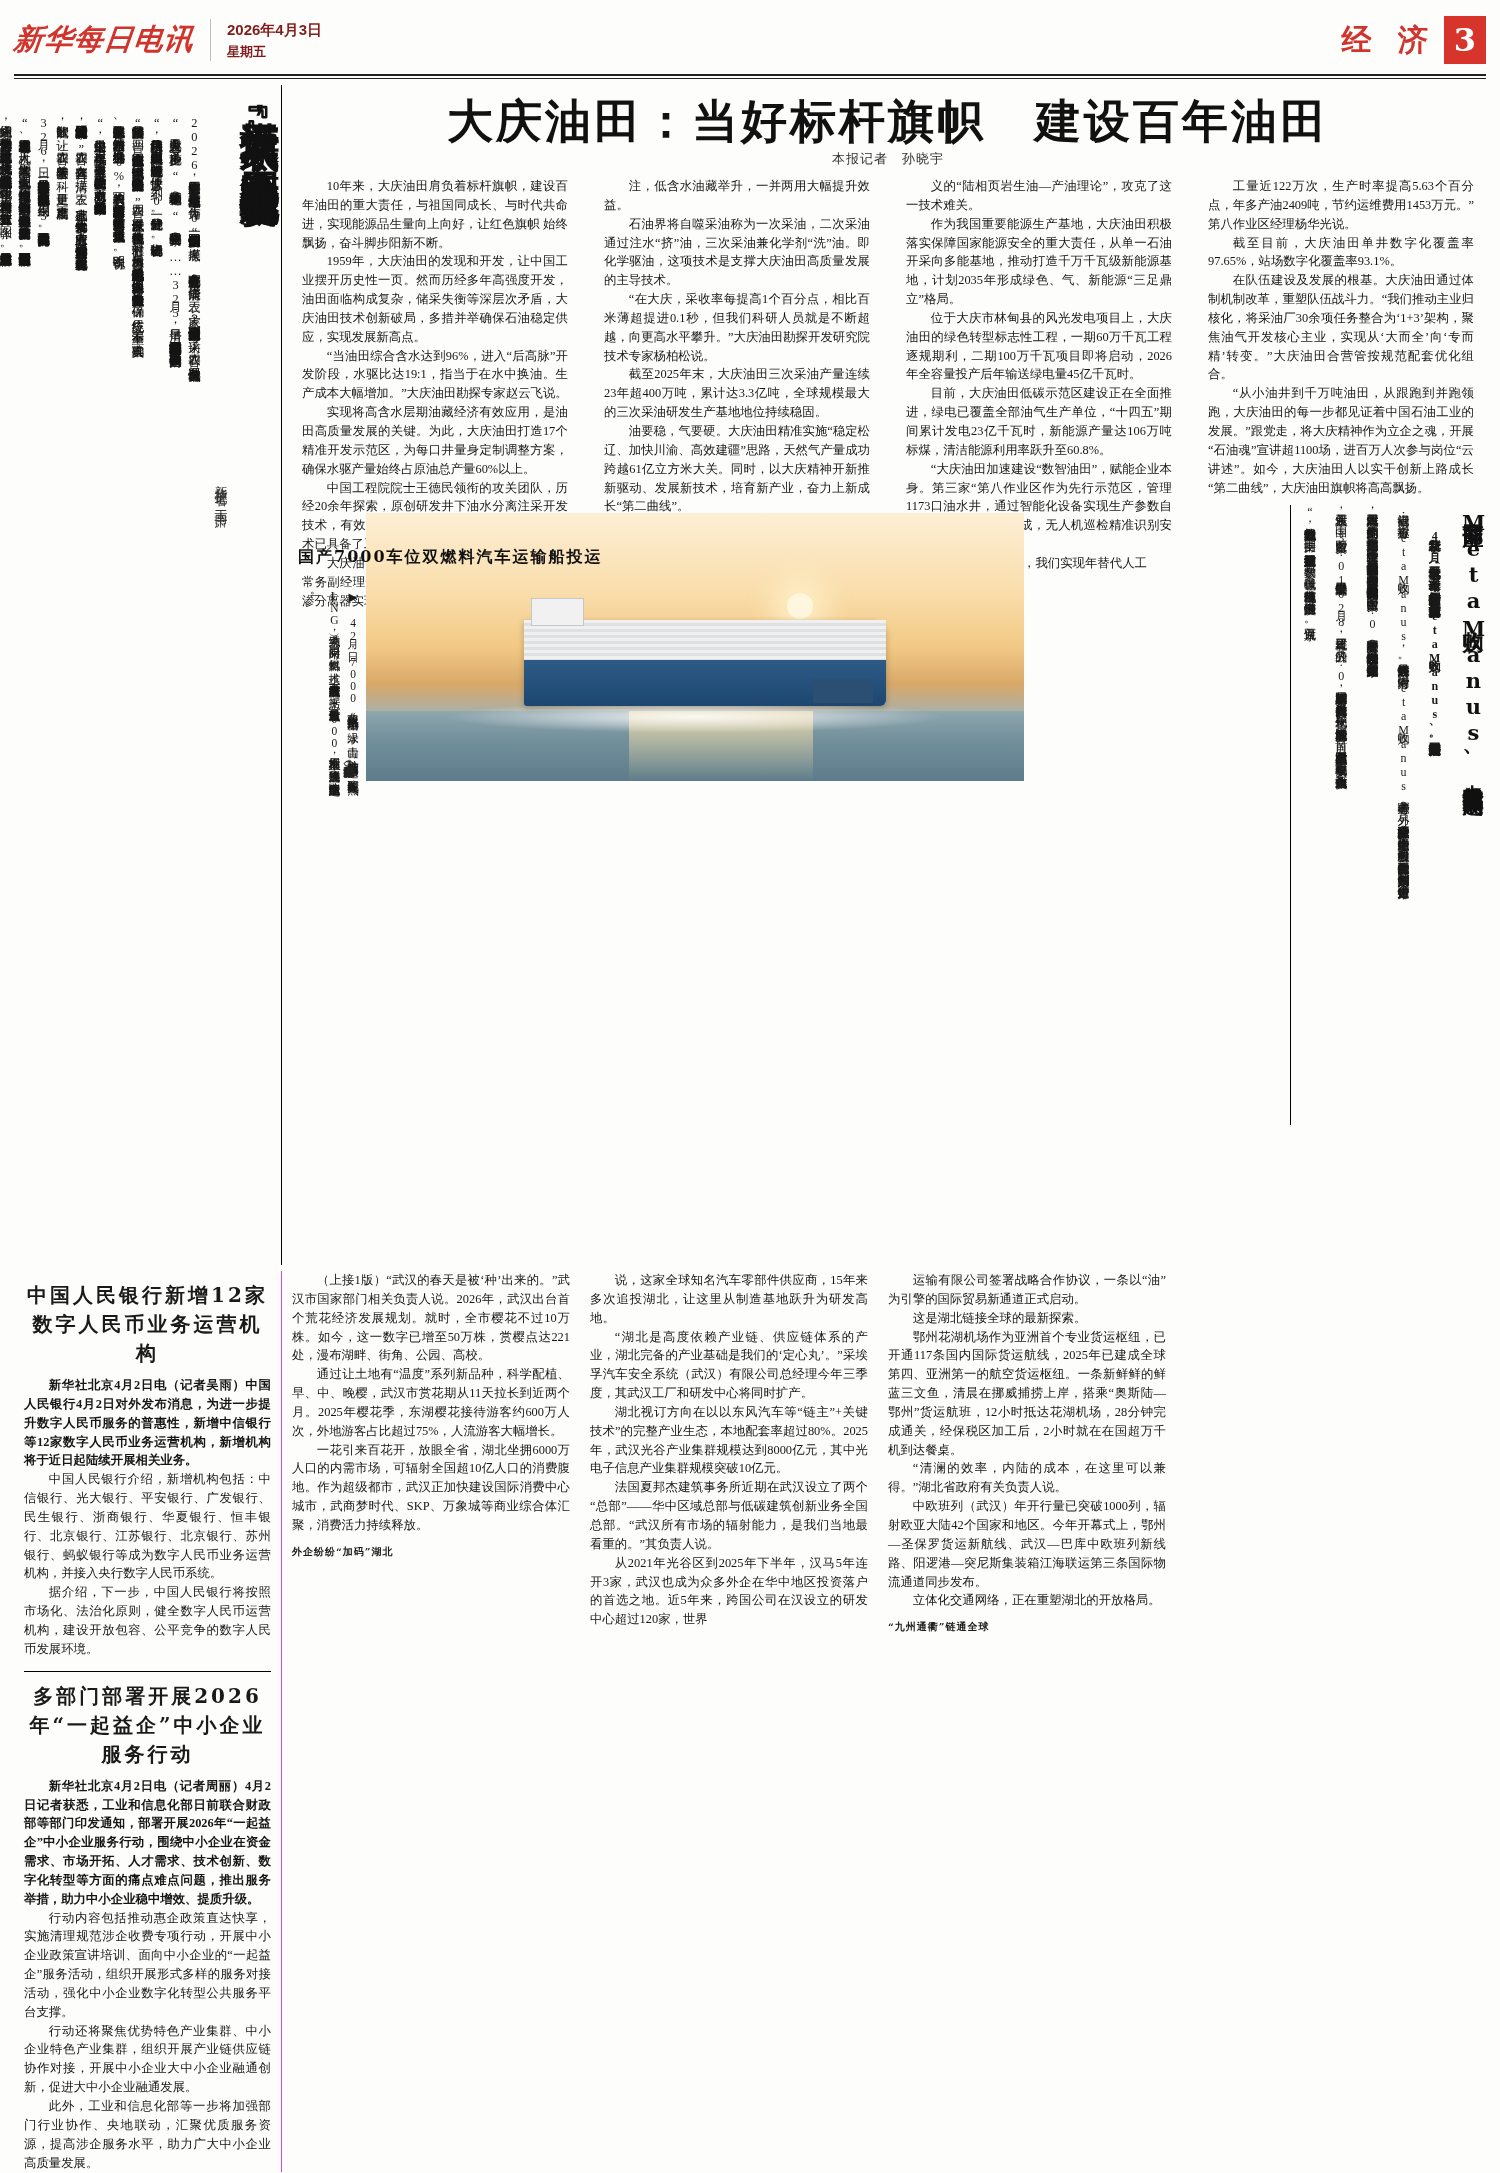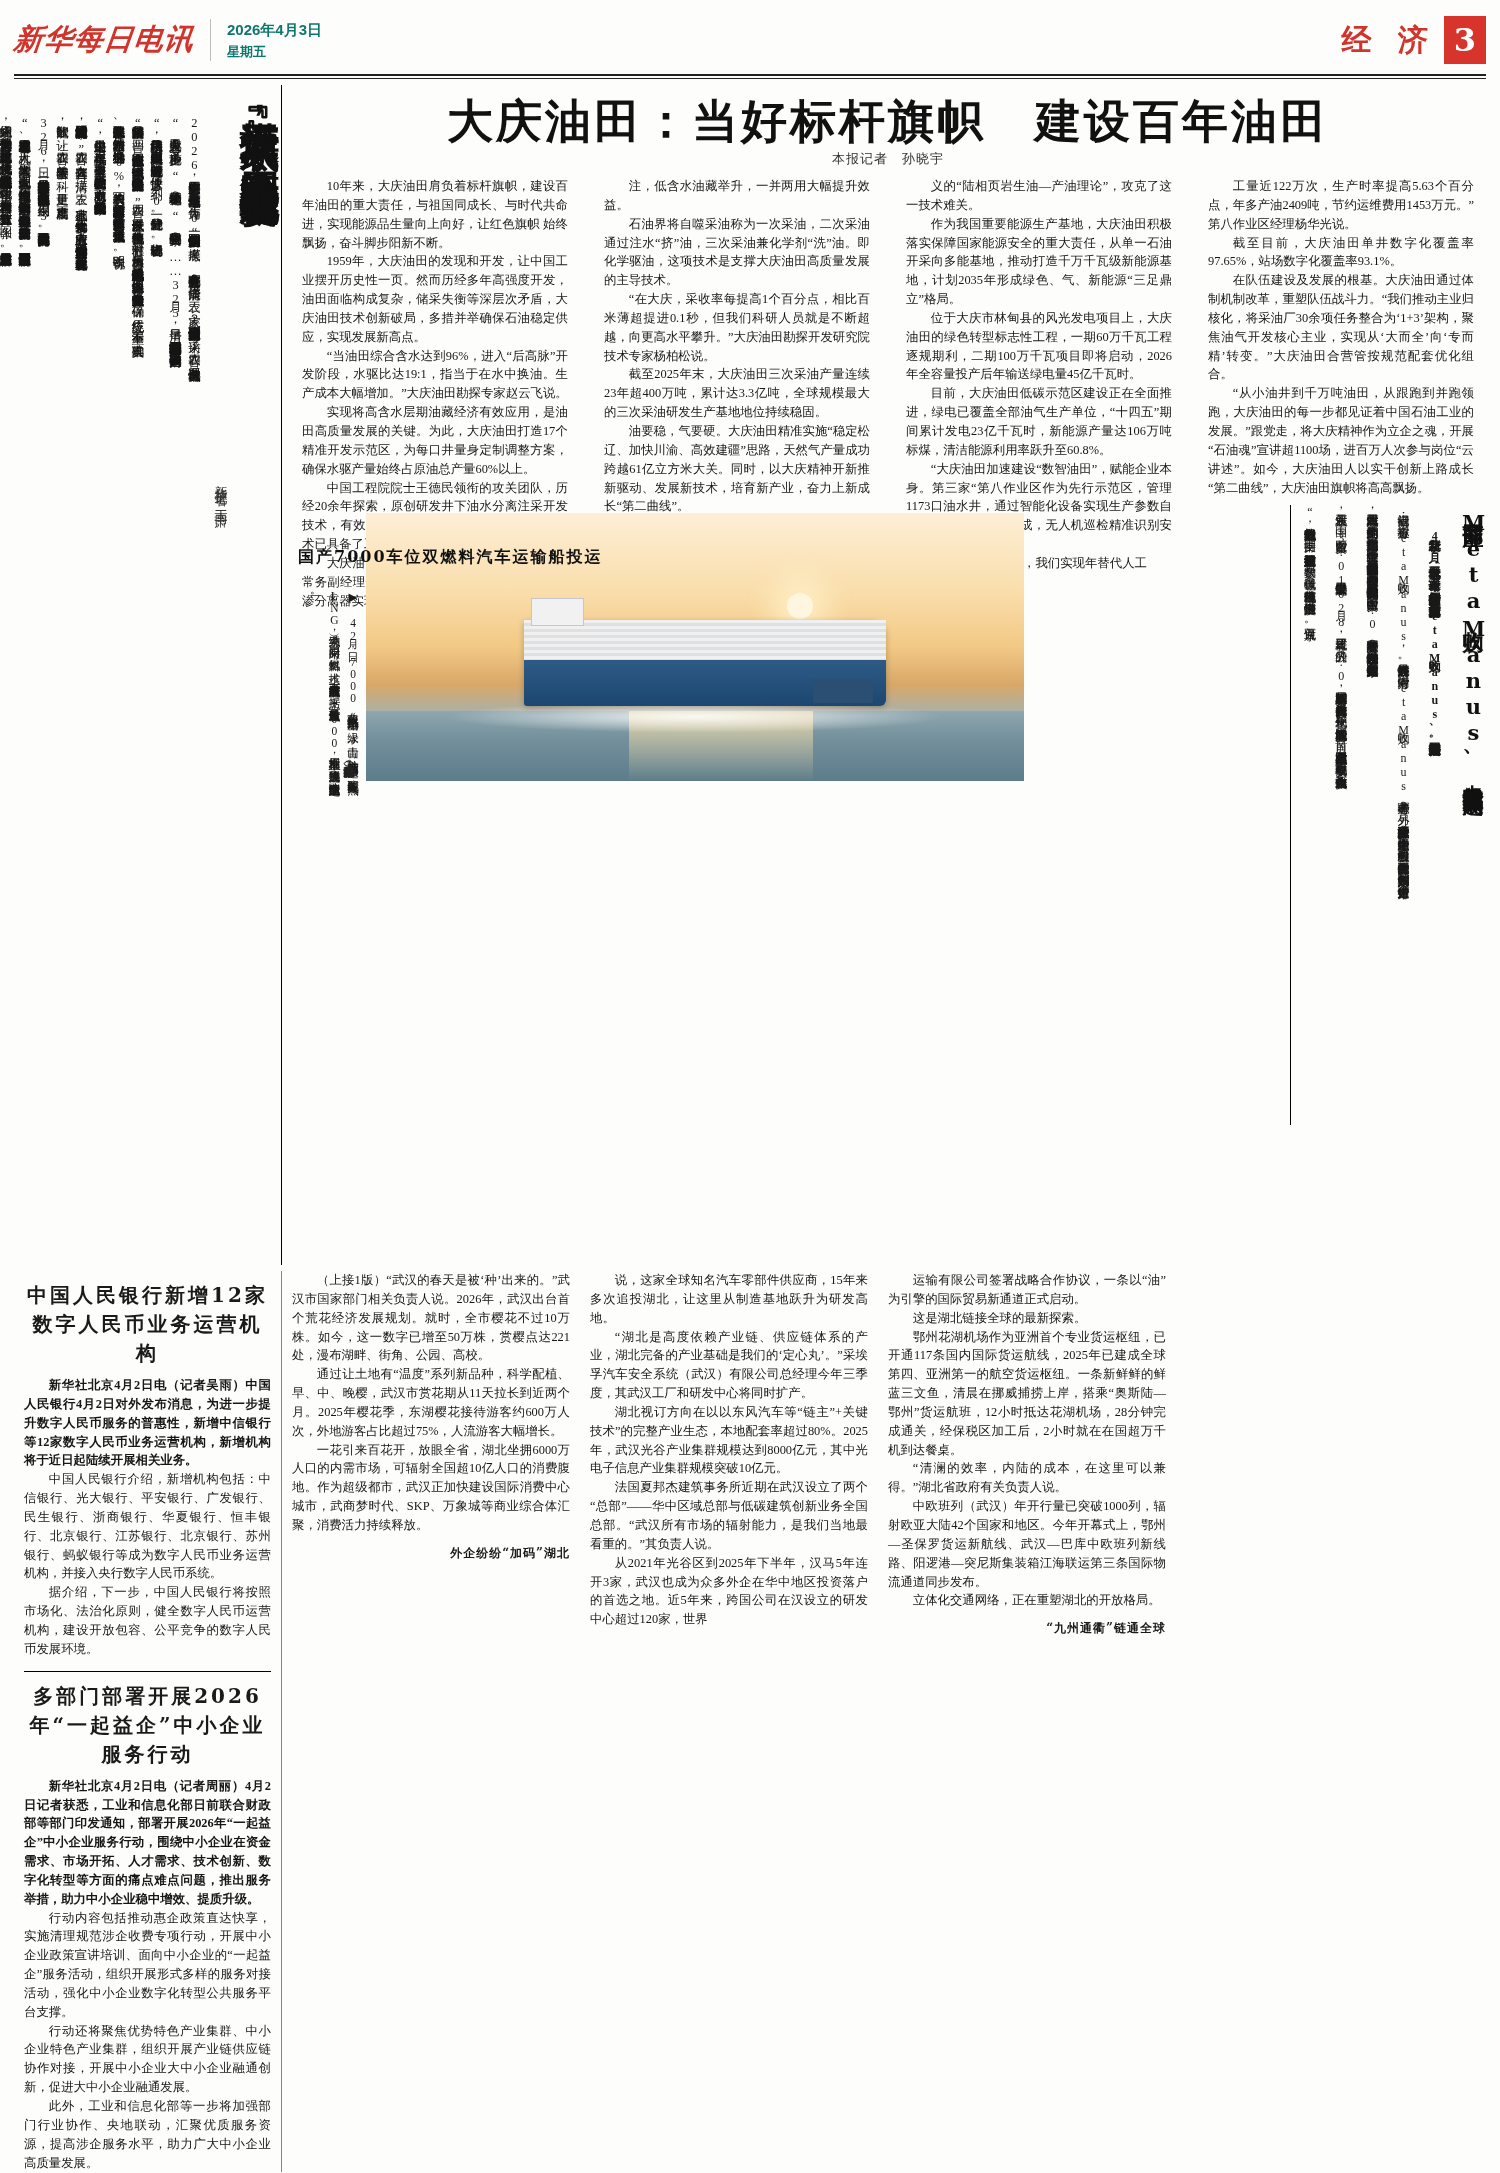--- a/index.html
+++ b/index.html
@@ -20,21 +20,21 @@
   }
   .mh-logo{
     font-family:"DejaVu Serif",serif;
     font-weight:bold;font-size:29px;color:#d0342c;
     letter-spacing:1px;
     font-style:italic;
     transform:skewX(-6deg);
     white-space:nowrap;
   }
   .mh-div{width:1px;height:42px;background:#bbb;margin:0 16px;}
-  .mh-date{line-height:1.5;font-size:15px;font-family:"Liberation Sans",sans-serif;font-weight:bold;color:#0f766e;}
+  .mh-date{line-height:1.5;font-size:15px;font-family:"Liberation Sans",sans-serif;font-weight:bold;color:#7f1d1d;}
   .mh-date .d2{font-size:13px;font-weight:bold;}
   .mh-spacer{flex:1;}
   .mh-section{
     font-family:"DejaVu Serif",serif;font-weight:bold;
     font-size:30px;color:#d0342c;letter-spacing:8px;
     margin-right:8px;
   }
   .mh-pageno{
     width:42px;height:48px;background:#d7342c;color:#fff;
     font-family:"DejaVu Serif",serif;font-weight:bold;font-size:32px;
@@ -164,22 +164,22 @@
   }
 
   
   .lower{position:absolute;left:0;top:1186px;width:1472px;}
 
   .flexcols{display:flex;}
   .c{box-sizing:border-box;padding:0 10px;}
   .w268{width:268px;border-right:1px solid #d946ef;}
   .w298{width:298px;}
   .inline-head{
-    font-family:"DejaVu Serif",serif;font-weight:bold;font-size:12px;
-    text-align:right;margin:10px 0 6px 0;letter-spacing:1px;
+    font-family:"DejaVu Serif",serif;font-weight:bold;font-size:10px;
+    text-align:left;margin:10px 0 6px 0;letter-spacing:1px;
   }
   .small-head{
     font-family:"DejaVu Serif",serif;font-weight:bold;font-size:20px;
     line-height:1.45;letter-spacing:3px;text-align:center;margin:10px 0 8px 0;
   }
   .box-sep{height:1px;background:#000;margin:12px 0 10px 0;}
 </style>
 </head>
 <body>
 

